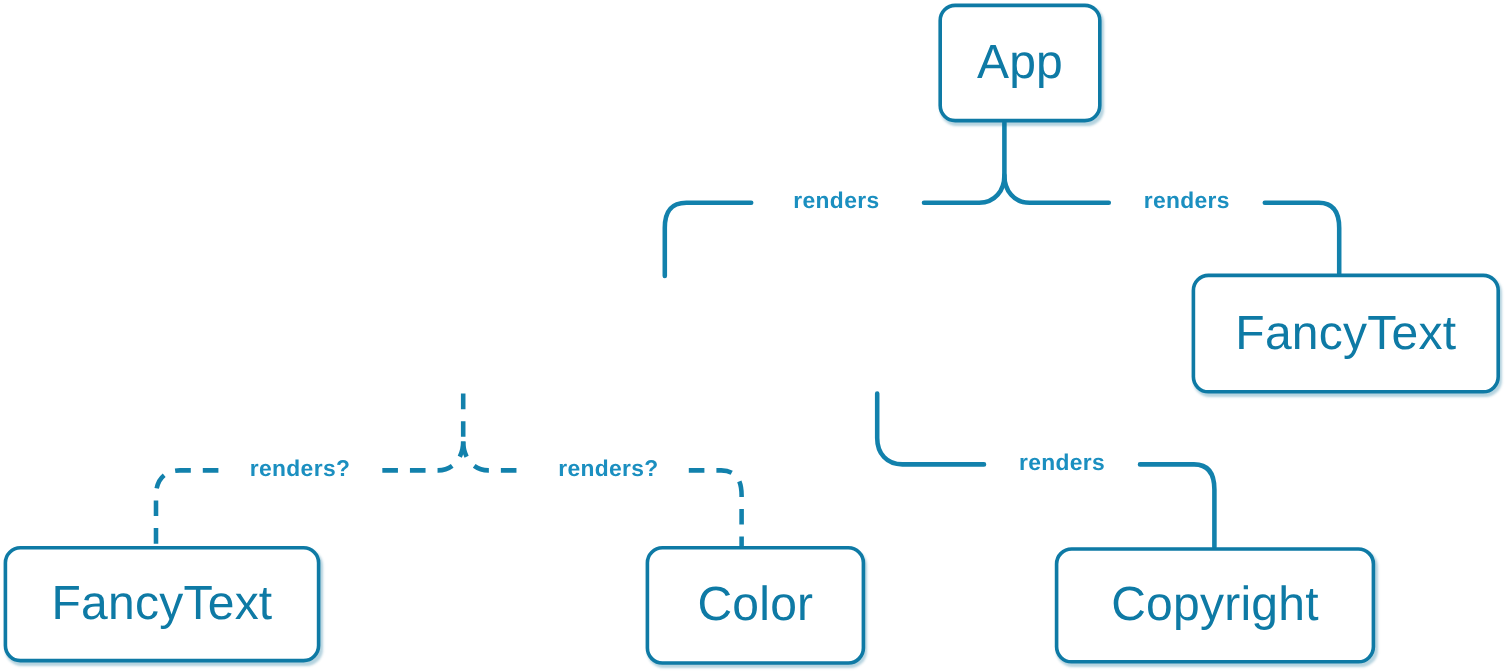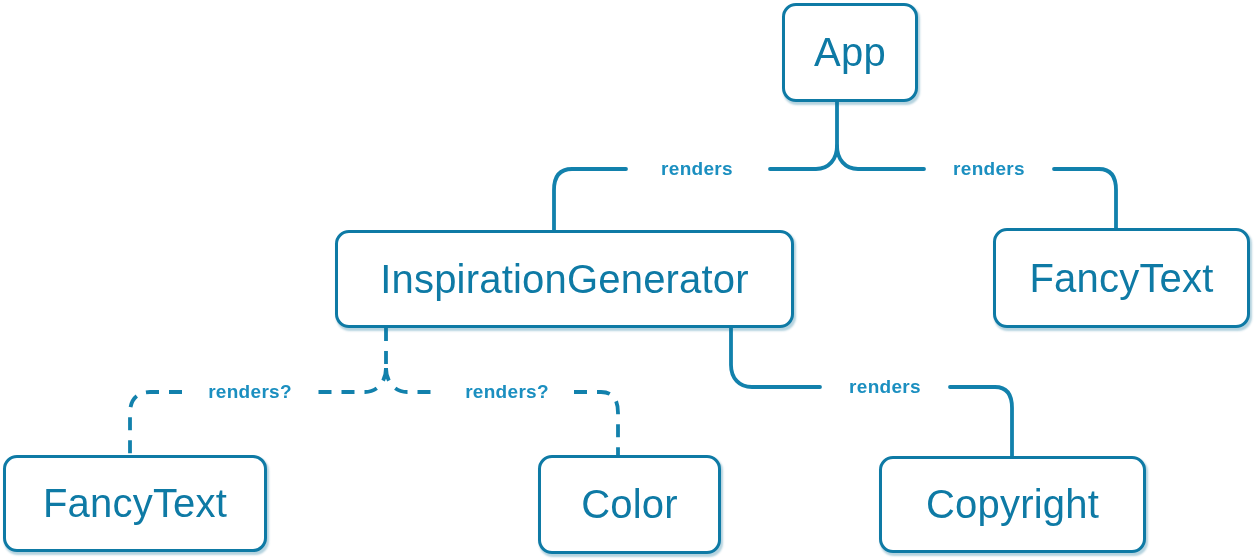--- a/index.html
+++ b/index.html
@@ -74,23 +74,20 @@
 
       <path d="M386 368 C386 381 394 392 407 392 H440"></path>
       <path d="M574 392 H601 C614 392 618 401 618 413 V455"></path>
     </g>
   </svg>
 
   <div class="node" style="left:760px;top:3px;width:136px;height:99px;margin-left:22px;">
     <span>App</span>
   </div>
 
-  <div class="node" style="left:335px;top:230px;width:459px;height:98px;">
-    <span>InspirationGenerator</span>
-  </div>
 
   <div class="node" style="left:993px;top:228px;width:257px;height:100px;">
     <span>FancyText</span>
   </div>
 
   <div class="node" style="left:3px;top:455px;width:264px;height:97px;">
     <span>FancyText</span>
   </div>
 
   <div class="node" style="left:538px;top:455px;width:183px;height:99px;">

